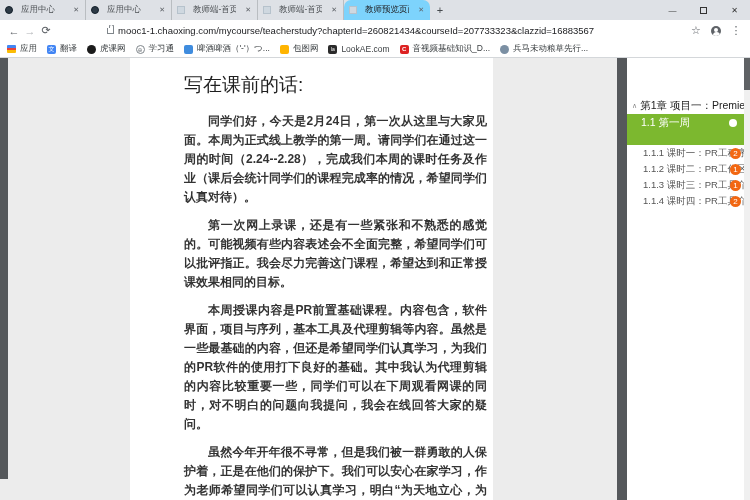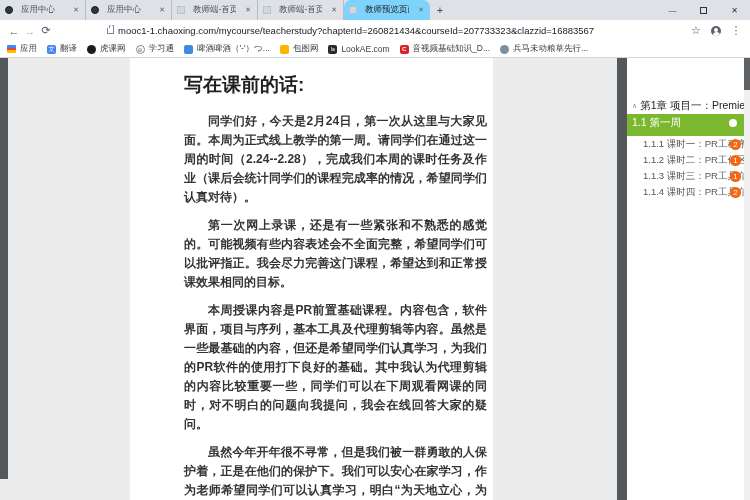--- a/index.html
+++ b/index.html
@@ -55,41 +55,41 @@
   .ic-la { background:#2b2b2b; font-size:5px; }
   .ic-redc { background:#d22; font-weight:bold; }
   .ic-person { background:#7b8fa3; border-radius:50%; }
 
   
   .content { position:relative; height:442px; background:#ececec; }
   .left-thumb { position:absolute; left:0; top:0; width:8px; height:421px; background:#55585b; }
 
   .paper { position:absolute; left:130px; top:0; bottom:0; width:363px; background:#fff;
     padding:8px 6px 0 54px; }
-  .doc-title { font-size:19px; font-weight:bold; color:#1f1f1f; margin:6px 0 14px; }
+  .doc-title { font-size:19px; font-weight:normal; color:#1f1f1f; margin:6px 0 14px; }
   .doc-p { font-size:12px; line-height:19px; color:#333; text-indent:2em; margin-bottom:9px;
     text-align:justify;font-weight:bold; }
 
   
   .sidebar { position:absolute; right:0; top:0; bottom:0; width:133px; background:#fff; }
   .sb-strip { position:absolute; left:0; top:0; bottom:0; width:10px; background:#55585b; }
   .sb-scrolltrack { position:absolute; right:0; top:0; bottom:0; width:6px; background:#f0f0f0; }
   .sb-scrollthumb { width:6px; height:32px; background:#5f6265; }
   .sb-head { position:absolute; left:10px; top:0; width:112px; height:31px; background:#070707; }
   .toc-tab { position:absolute; left:0; top:4px; width:40px; height:23px; background:#76a832;
     color:#fff; font-size:11px; text-align:center; line-height:23px; }
   .next-btn { position:absolute; right:3px; top:4px; width:15px; height:23px; background:#76a832;
     color:#fff; font-size:9px; text-align:center; line-height:23px; }
   .sb-body { position:absolute; left:10px; top:31px; width:117px; bottom:0; background:#fff;
     padding-top:8px; }
   .chapter-row { display:flex; align-items:center; height:17px; font-size:10.5px; color:#222;
     padding-left:5px; gap:3px; white-space:nowrap; overflow:hidden; }
   .caret { font-size:7px; color:#888; }
-  .selected-row { position:relative; height:22px; background:#7cb82f; color:#fff;
-    font-size:10.5px; line-height:17px; padding-left:5px; white-space:nowrap; }
+  .selected-row { position:relative; height:31px; background:#7cb82f; color:#fff;
+    font-size:10.5px; line-height:17px; padding-left:14px; white-space:nowrap; }
   .sel-dot { position:absolute; right:7px; top:4.5px; width:8px; height:8px;
     border-radius:50%; background:#fff; }
   .tree-item { position:relative; height:16px; display:flex; align-items:center;
     font-size:9.5px; color:#555; padding-left:16px; white-space:nowrap; overflow:hidden; }
   .badge { position:absolute; right:3px; top:2.5px; width:11px; height:11px; border-radius:50%;
     background:#f26712; color:#fff; font-size:8px; text-align:center; line-height:11px; }
 </style>
 </head>
 <body>
 

